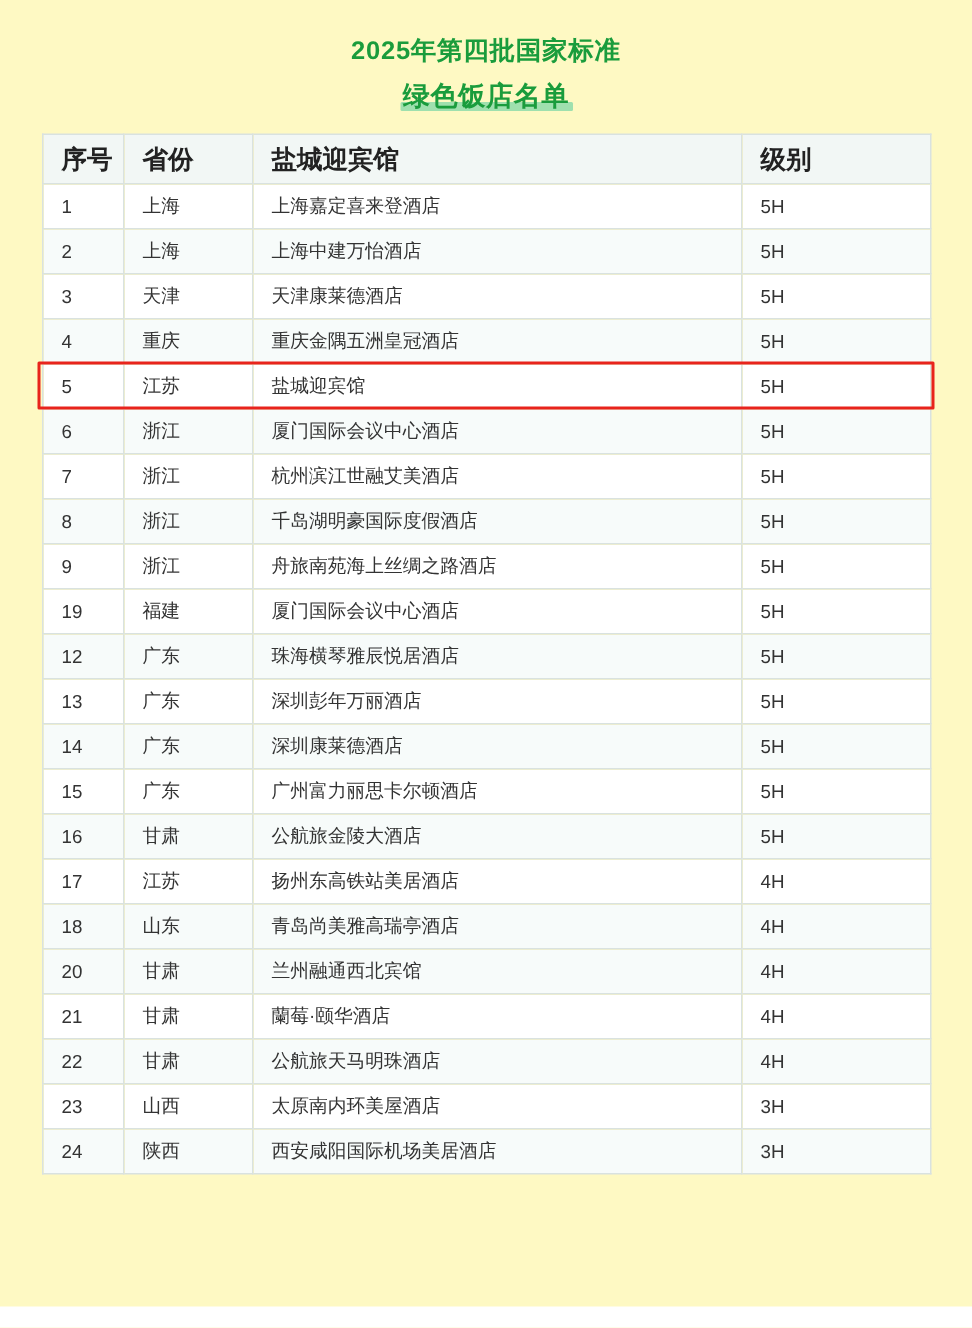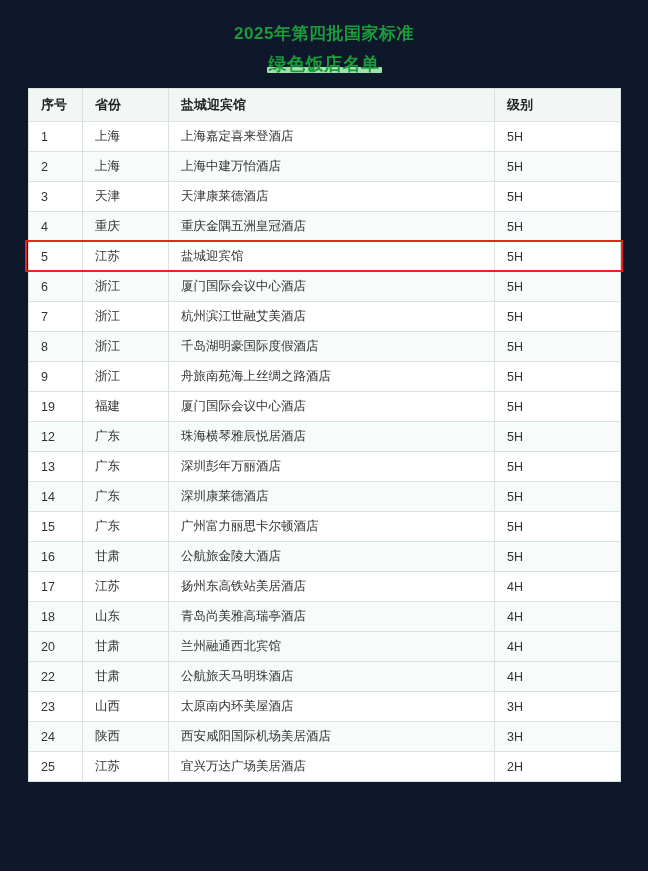--- a/index.html
+++ b/index.html
@@ -11,21 +11,21 @@
     height: 885px;
     background: #ffffff;
     font-family: "Liberation Sans", sans-serif;
     overflow: hidden;
   }
   .page {
     position: relative;
     width: 648px;
     height: 885px;
     box-sizing: border-box;
-    background: #0f172a;
+    background: #fef9c3;
   }
   .title-block {
     padding-top: 22px;
     text-align: center;
   }
   .title-main {
     font-size: 17px;
     font-weight: bold;
     color: #1a9c3c;
     letter-spacing: 0.5px;
@@ -78,21 +78,21 @@
     padding: 0 0 0 12px;
     text-align: left;
     vertical-align: middle;
     white-space: nowrap;
     overflow: hidden;
   }
   table.list thead th {
     background: #f2f7f5;
     font-weight: bold;
     color: #222222;
-    font-size: 13px;
+    font-size: 17px;
     height: 32px;
   }
   table.list tbody tr.alt td {
     background: #f7fbfa;
   }
   table.list tbody tr td {
     background: #ffffff;
   }
   .highlight-box {
     position: absolute;
@@ -244,43 +244,43 @@
             <td>山东</td>
             <td>青岛尚美雅高瑞亭酒店</td>
             <td>4H</td>
           </tr>
           <tr class="alt">
             <td>20</td>
             <td>甘肃</td>
             <td>兰州融通西北宾馆</td>
             <td>4H</td>
           </tr>
+          <tr>
+            <td>21</td>
+            <td>甘肃</td>
+            <td>蘭莓·颐华酒店</td>
+            <td>4H</td>
+          </tr>
           <tr class="alt">
             <td>22</td>
             <td>甘肃</td>
             <td>公航旅天马明珠酒店</td>
             <td>4H</td>
           </tr>
           <tr>
             <td>23</td>
             <td>山西</td>
             <td>太原南内环美屋酒店</td>
             <td>3H</td>
           </tr>
           <tr class="alt">
             <td>24</td>
             <td>陕西</td>
             <td>西安咸阳国际机场美居酒店</td>
             <td>3H</td>
           </tr>
-          <tr>
-            <td>25</td>
-            <td>江苏</td>
-            <td>宜兴万达广场美居酒店</td>
-            <td>2H</td>
-          </tr>
         </tbody>
     </table>
     <div class="highlight-box" id="highlight-box" style="top: 152px; height: 32px; border-color: rgb(232, 36, 28);"></div>
   </div>
 
   <div class="bottom-fade"></div>
 </div>
 
 </body></html>

